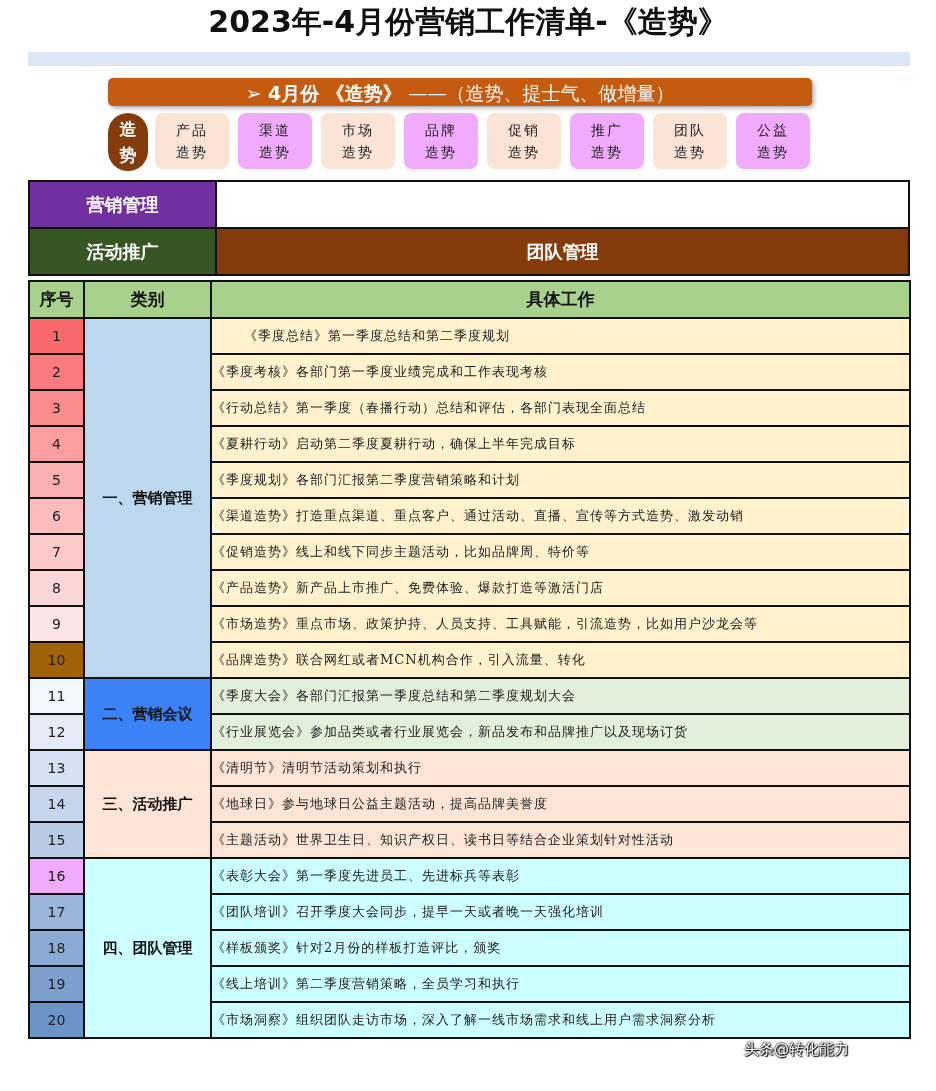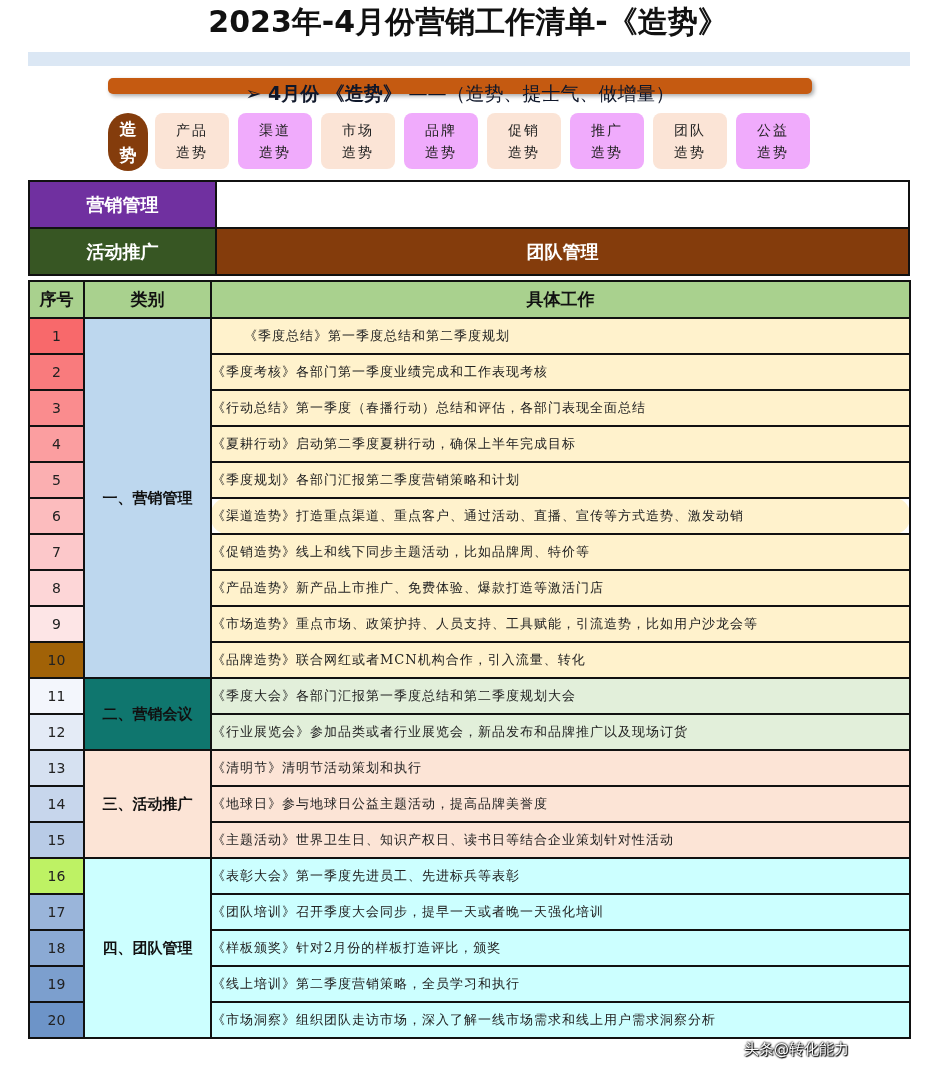--- a/index.html
+++ b/index.html
@@ -1,23 +1,23 @@
 <!DOCTYPE html>
 <html><head>
 <meta charset="utf-8">
 <style>
   html, body { margin: 0; padding: 0; background: #ffffff; }
   body { width: 936px; height: 1091px; position: relative; overflow: hidden;
          font-family: "DejaVu Sans", "Liberation Sans", sans-serif; color: #111; }
   .title { position: absolute; left: 0; top: 2px; width: 936px; text-align: center;
            font-size: 30px; font-weight: bold; letter-spacing: 0px; color: #111; }
   .blue-bar { position: absolute; left: 28px; top: 52px; width: 882px; height: 14px; background: #dbe7f4; }
-  .banner { position: absolute; left: 108px; top: 78px; width: 704px; height: 16px;
+  .banner { position: absolute; left: 108px; top: 78px; width: 704px; height: 28px;
             background: #c55a11; border-radius: 5px; box-shadow: 2px 2px 4px rgba(0,0,0,0.35);
-            color: #0f172a; font-size: 19px; font-weight: bold; text-align: center; line-height: 30px; }
+            color: #ffffff; font-size: 19px; font-weight: bold; text-align: center; line-height: 30px; }
   .banner .rest { font-family: "DejaVu Serif", "Liberation Serif", serif; font-weight: normal; }
   .tags { position: absolute; left: 108px; top: 113px; height: 58px; display: flex; gap: 9px; }
   .tag-main { width: 40px; height: 58px; border-radius: 20px; background: #843c0c; color: #fff;
               font-weight: bold; font-size: 17px; display: flex; flex-direction: column;
               align-items: center; justify-content: center; line-height: 26px; margin-right: -2px; }
   .tag { width: 74px; height: 56px; border-radius: 8px; display: flex; flex-direction: column;
          align-items: center; justify-content: center; font-family: "DejaVu Serif", "Liberation Serif", serif;
          font-size: 14px; line-height: 22px; color: #222; letter-spacing: 2px; }
   .tag.light { background: #fbe4d6; }
   .tag.dark { background: #f0abfc; }
@@ -149,42 +149,42 @@
       <tr>
         <td class="num" style="background: rgb(253, 229, 230);">9</td>
         <td class="work" style="background: rgb(255, 242, 204);">《市场造势》重点市场、政策护持、人员支持、工具赋能，引流造势，比如用户沙龙会等</td>
       </tr>
       <tr>
         <td class="num" style="background: #a16207;">10</td>
         <td class="work" style="background: rgb(255, 242, 204);">《品牌造势》联合网红或者MCN机构合作，引入流量、转化</td>
       </tr>
       <tr>
         <td class="num" style="background: rgb(243, 246, 252);">11</td>
-        <td class="cat" rowspan="2" style="background: #0f766e;">二、营销会议</td>
+        <td class="cat" rowspan="2" style="background: #3b82f6;">二、营销会议</td>
         <td class="work" style="background: rgb(226, 239, 218);">《季度大会》各部门汇报第一季度总结和第二季度规划大会</td>
       </tr>
       <tr>
         <td class="num" style="background: rgb(228, 235, 246);">12</td>
         <td class="work" style="background: rgb(226, 239, 218);">《行业展览会》参加品类或者行业展览会，新品发布和品牌推广以及现场订货</td>
       </tr>
       <tr>
         <td class="num" style="background: rgb(214, 225, 241);">13</td>
         <td class="cat" rowspan="3" style="background: rgb(252, 228, 214);">三、活动推广</td>
         <td class="work" style="background: rgb(252, 228, 214);">《清明节》清明节活动策划和执行</td>
       </tr>
       <tr>
         <td class="num" style="background: rgb(199, 214, 236);">14</td>
         <td class="work" style="background: rgb(252, 228, 214);">《地球日》参与地球日公益主题活动，提高品牌美誉度</td>
       </tr>
       <tr>
         <td class="num" style="background: rgb(184, 203, 230);">15</td>
         <td class="work" style="background: rgb(252, 228, 214);">《主题活动》世界卫生日、知识产权日、读书日等结合企业策划针对性活动</td>
       </tr>
       <tr>
-        <td class="num" style="background: #bef264;">16</td>
+        <td class="num" style="background: #f0abfc;">16</td>
         <td class="cat" rowspan="5" style="background: rgb(204, 255, 255);">四、团队管理</td>
         <td class="work" style="background: rgb(204, 255, 255);">《表彰大会》第一季度先进员工、先进标兵等表彰</td>
       </tr>
       <tr>
         <td class="num" style="background: rgb(154, 181, 218);">17</td>
         <td class="work" style="background: rgb(204, 255, 255);">《团队培训》召开季度大会同步，提早一天或者晚一天强化培训</td>
       </tr>
       <tr>
         <td class="num" style="background: rgb(139, 170, 212);">18</td>
         <td class="work" style="background: rgb(204, 255, 255);">《样板颁奖》针对2月份的样板打造评比，颁奖</td>

